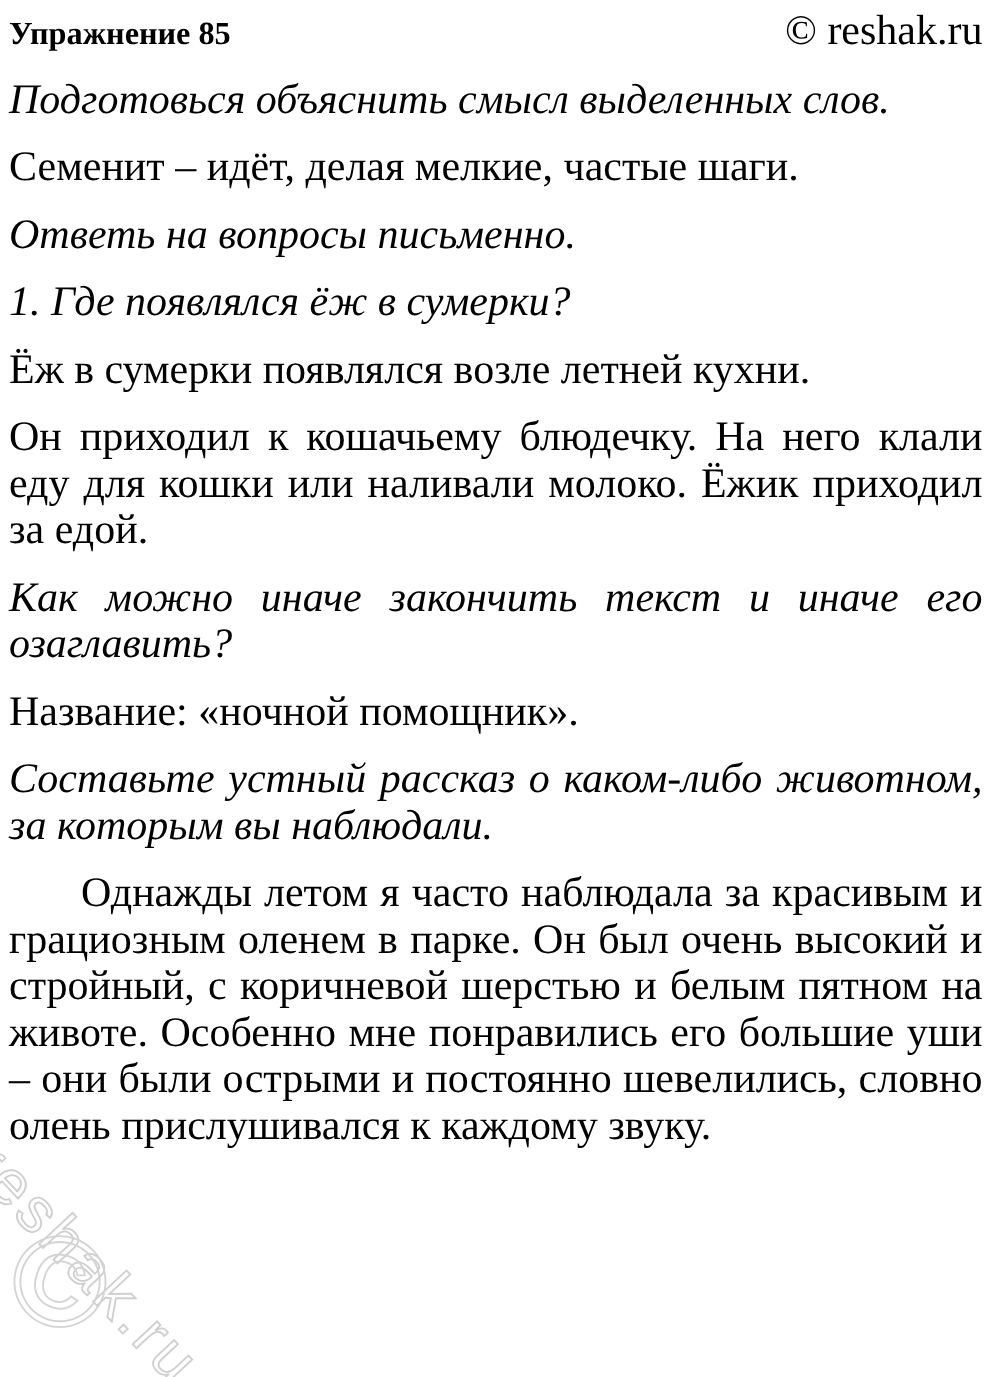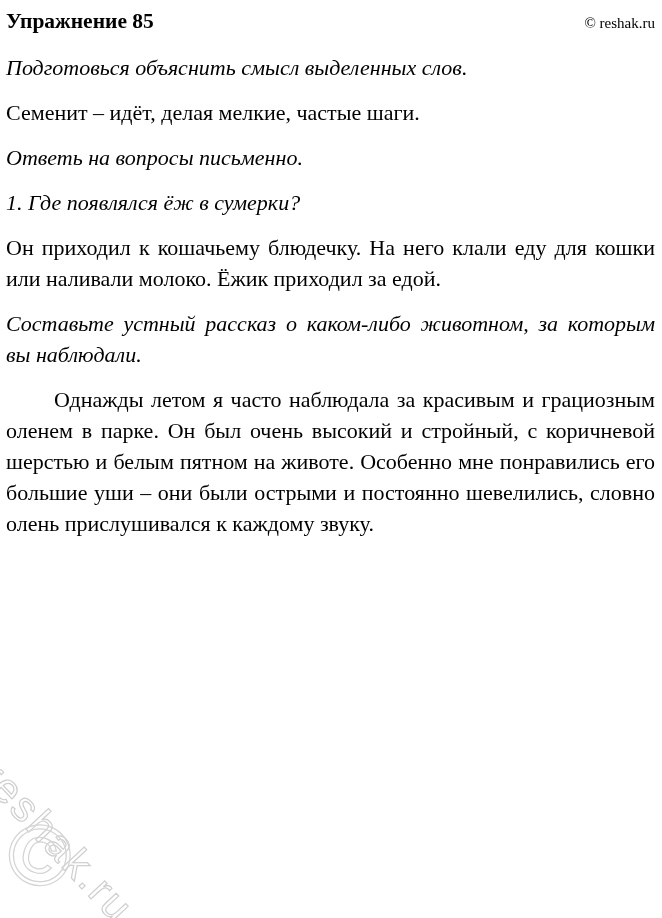--- a/index.html
+++ b/index.html
@@ -27,24 +27,24 @@
     justify-content: space-between;
     align-items: baseline;
     line-height: 30px;
     margin-bottom: 14px;
   }
   .header .title {
     font-weight: bold;
     font-size: 21.5px;
   }
   .header .copyright {
-    font-size: 15px;
+    font-size: 28px;
   }
   .doc p {
-    font-size: 22px;
+    font-size: 28px;
     line-height: 31px;
     margin: 0 0 14px 0;
     text-align: justify;
   }
   .doc p.italic {
     font-style: italic;
   }
   .doc p.indent {
     text-indent: 48px;
     margin-top: 9px;
@@ -85,21 +85,24 @@
   <div class="header">
     <span class="title">Упражнение 85</span>
     <span class="copyright">© reshak.ru</span>
   </div>
 
   <div class="doc" id="doc-body">
       <p class="italic">Подготовься объяснить смысл выделенных слов.</p>
       <p class="">Семенит – идёт, делая мелкие, частые шаги.</p>
       <p class="italic">Ответь на вопросы письменно.</p>
       <p class="italic">1. Где появлялся ёж в сумерки?</p>
+      <p class="">Ёж в сумерки появлялся возле летней кухни.</p>
       <p class="">Он приходил к кошачьему блюдечку. На него клали еду для кошки или наливали молоко. Ёжик приходил за едой.</p>
+      <p class="italic">Как можно иначе закончить текст и иначе его озаглавить?</p>
+      <p class="">Название: «ночной помощник».</p>
       <p class="italic">Составьте устный рассказ о каком-либо животном, за которым вы наблюдали.</p>
       <p class=" indent">Однажды летом я часто наблюдала за красивым и грациозным оленем в парке. Он был очень высокий и стройный, с коричневой шерстью и белым пятном на животе. Особенно мне понравились его большие уши – они были острыми и постоянно шевелились, словно олень прислушивался к каждому звуку.</p>
     </div>
 
   <div class="watermark-text">reshak.ru</div>
   <div class="watermark-symbol">©</div>
 
 </div>
 
 </body></html>

